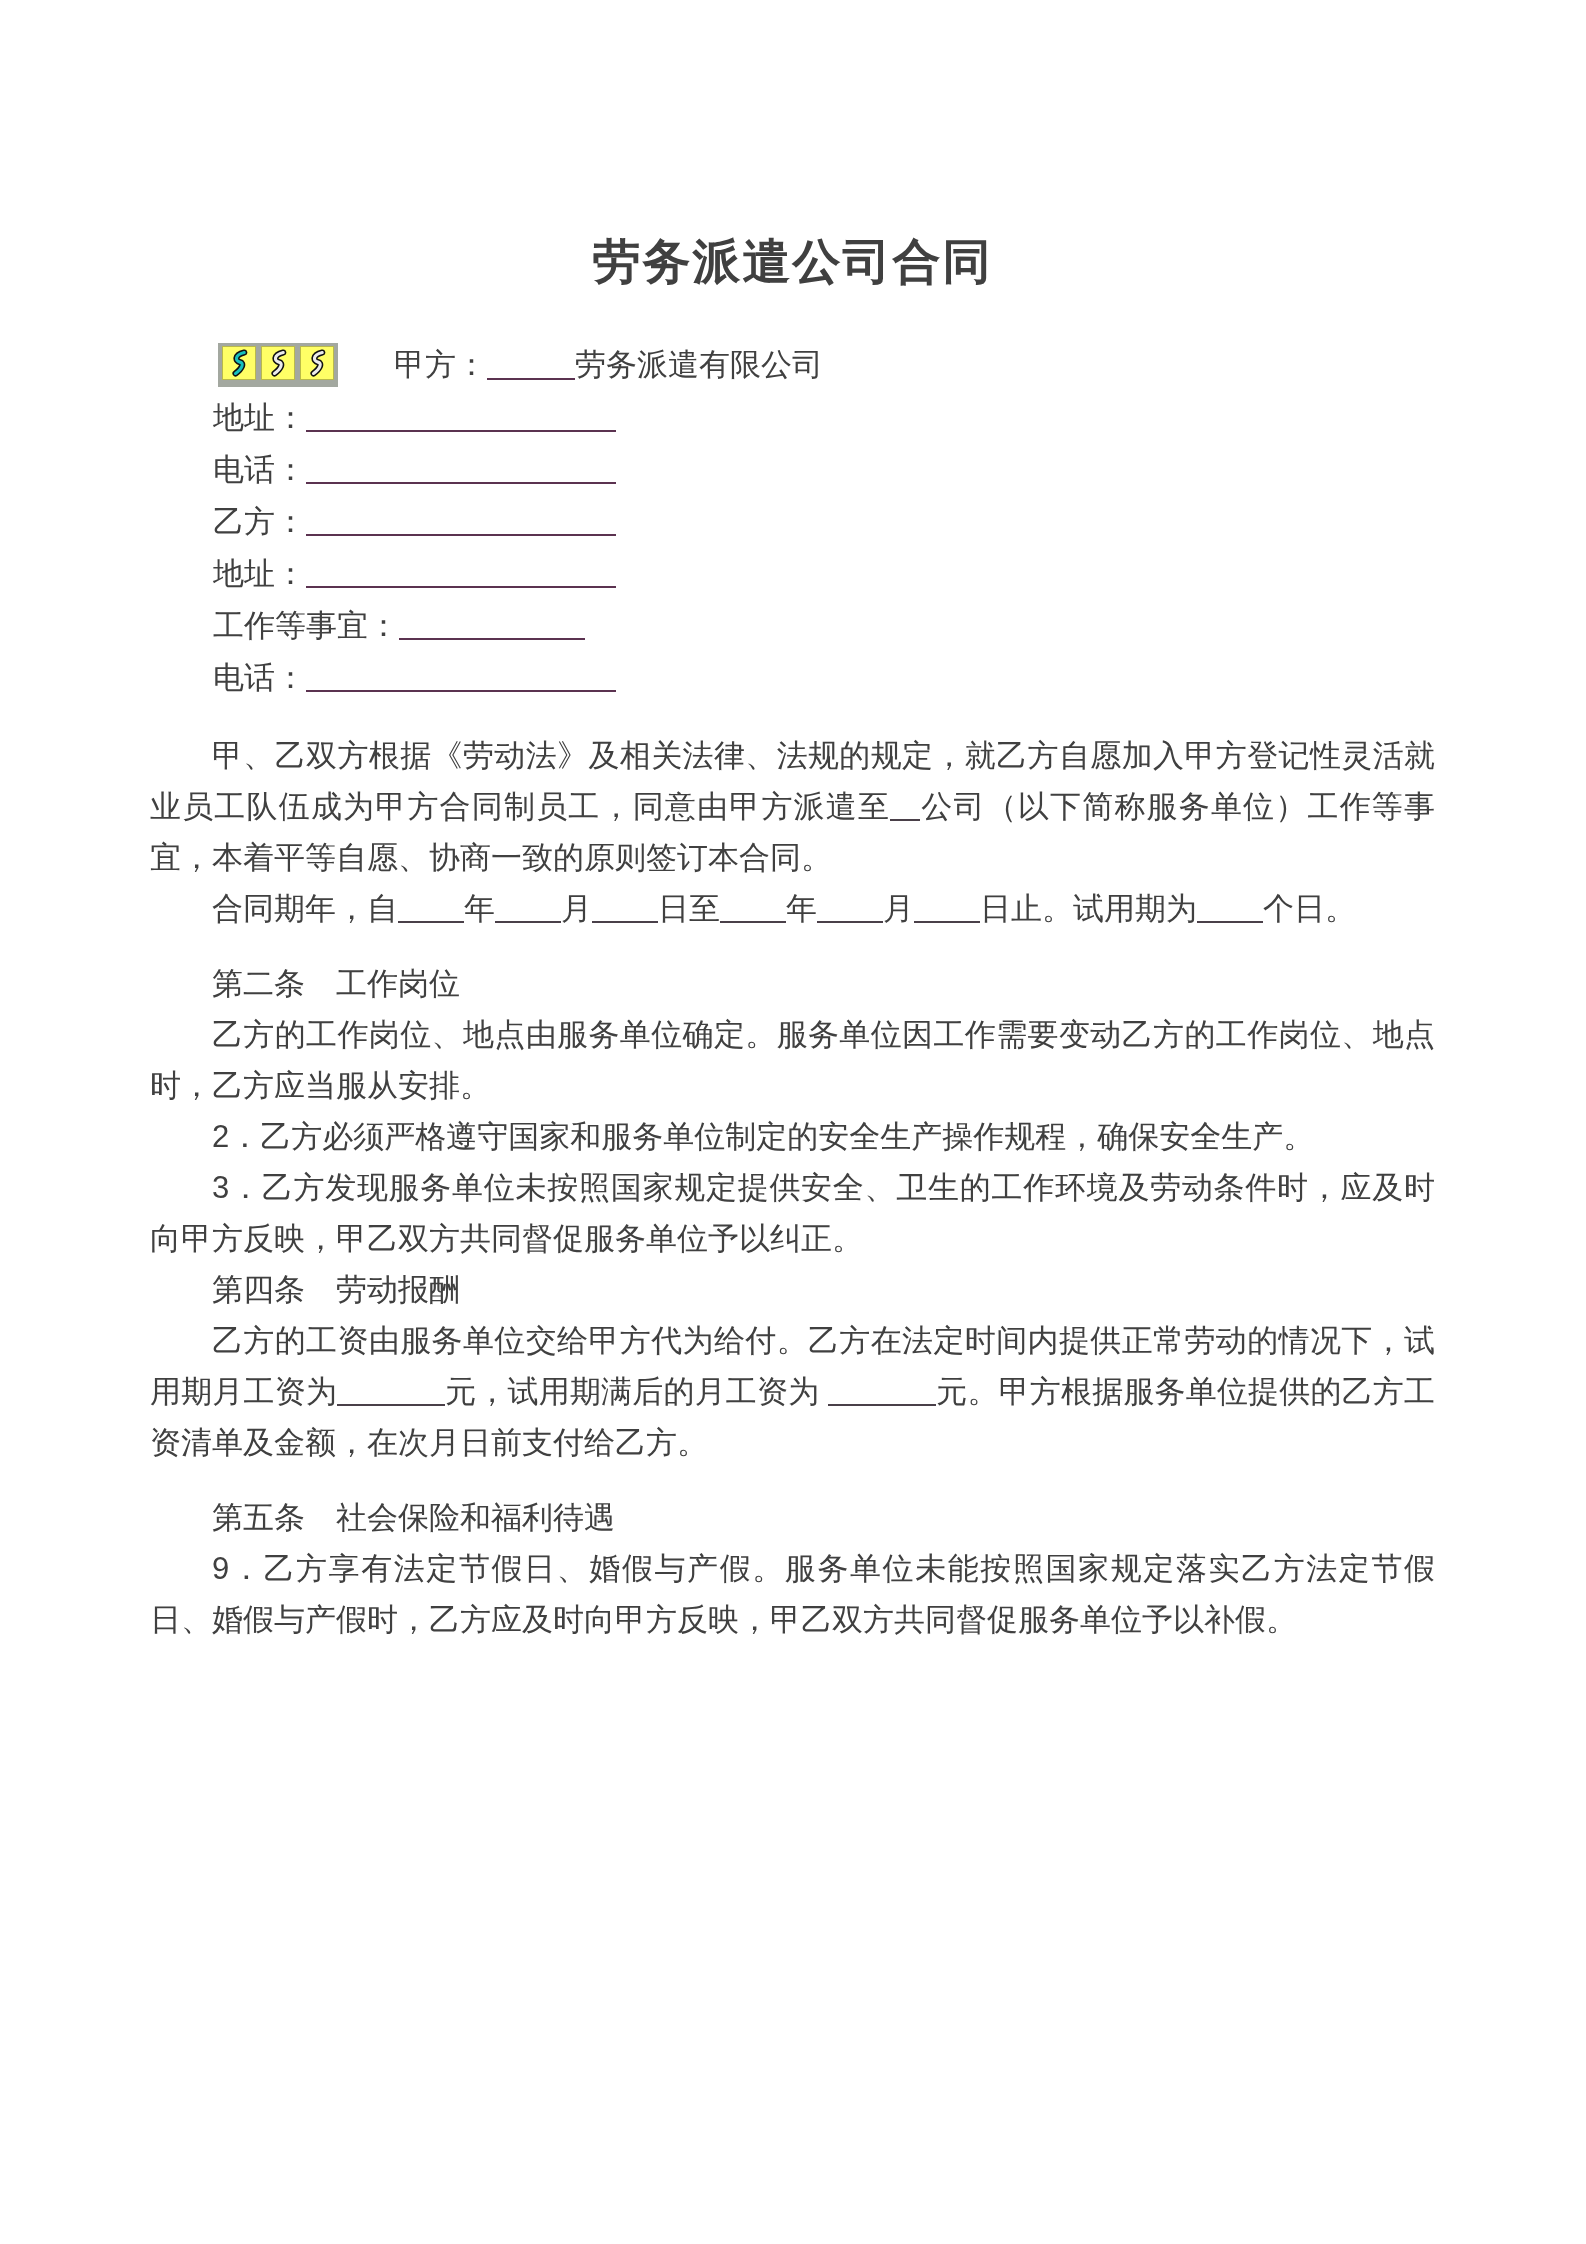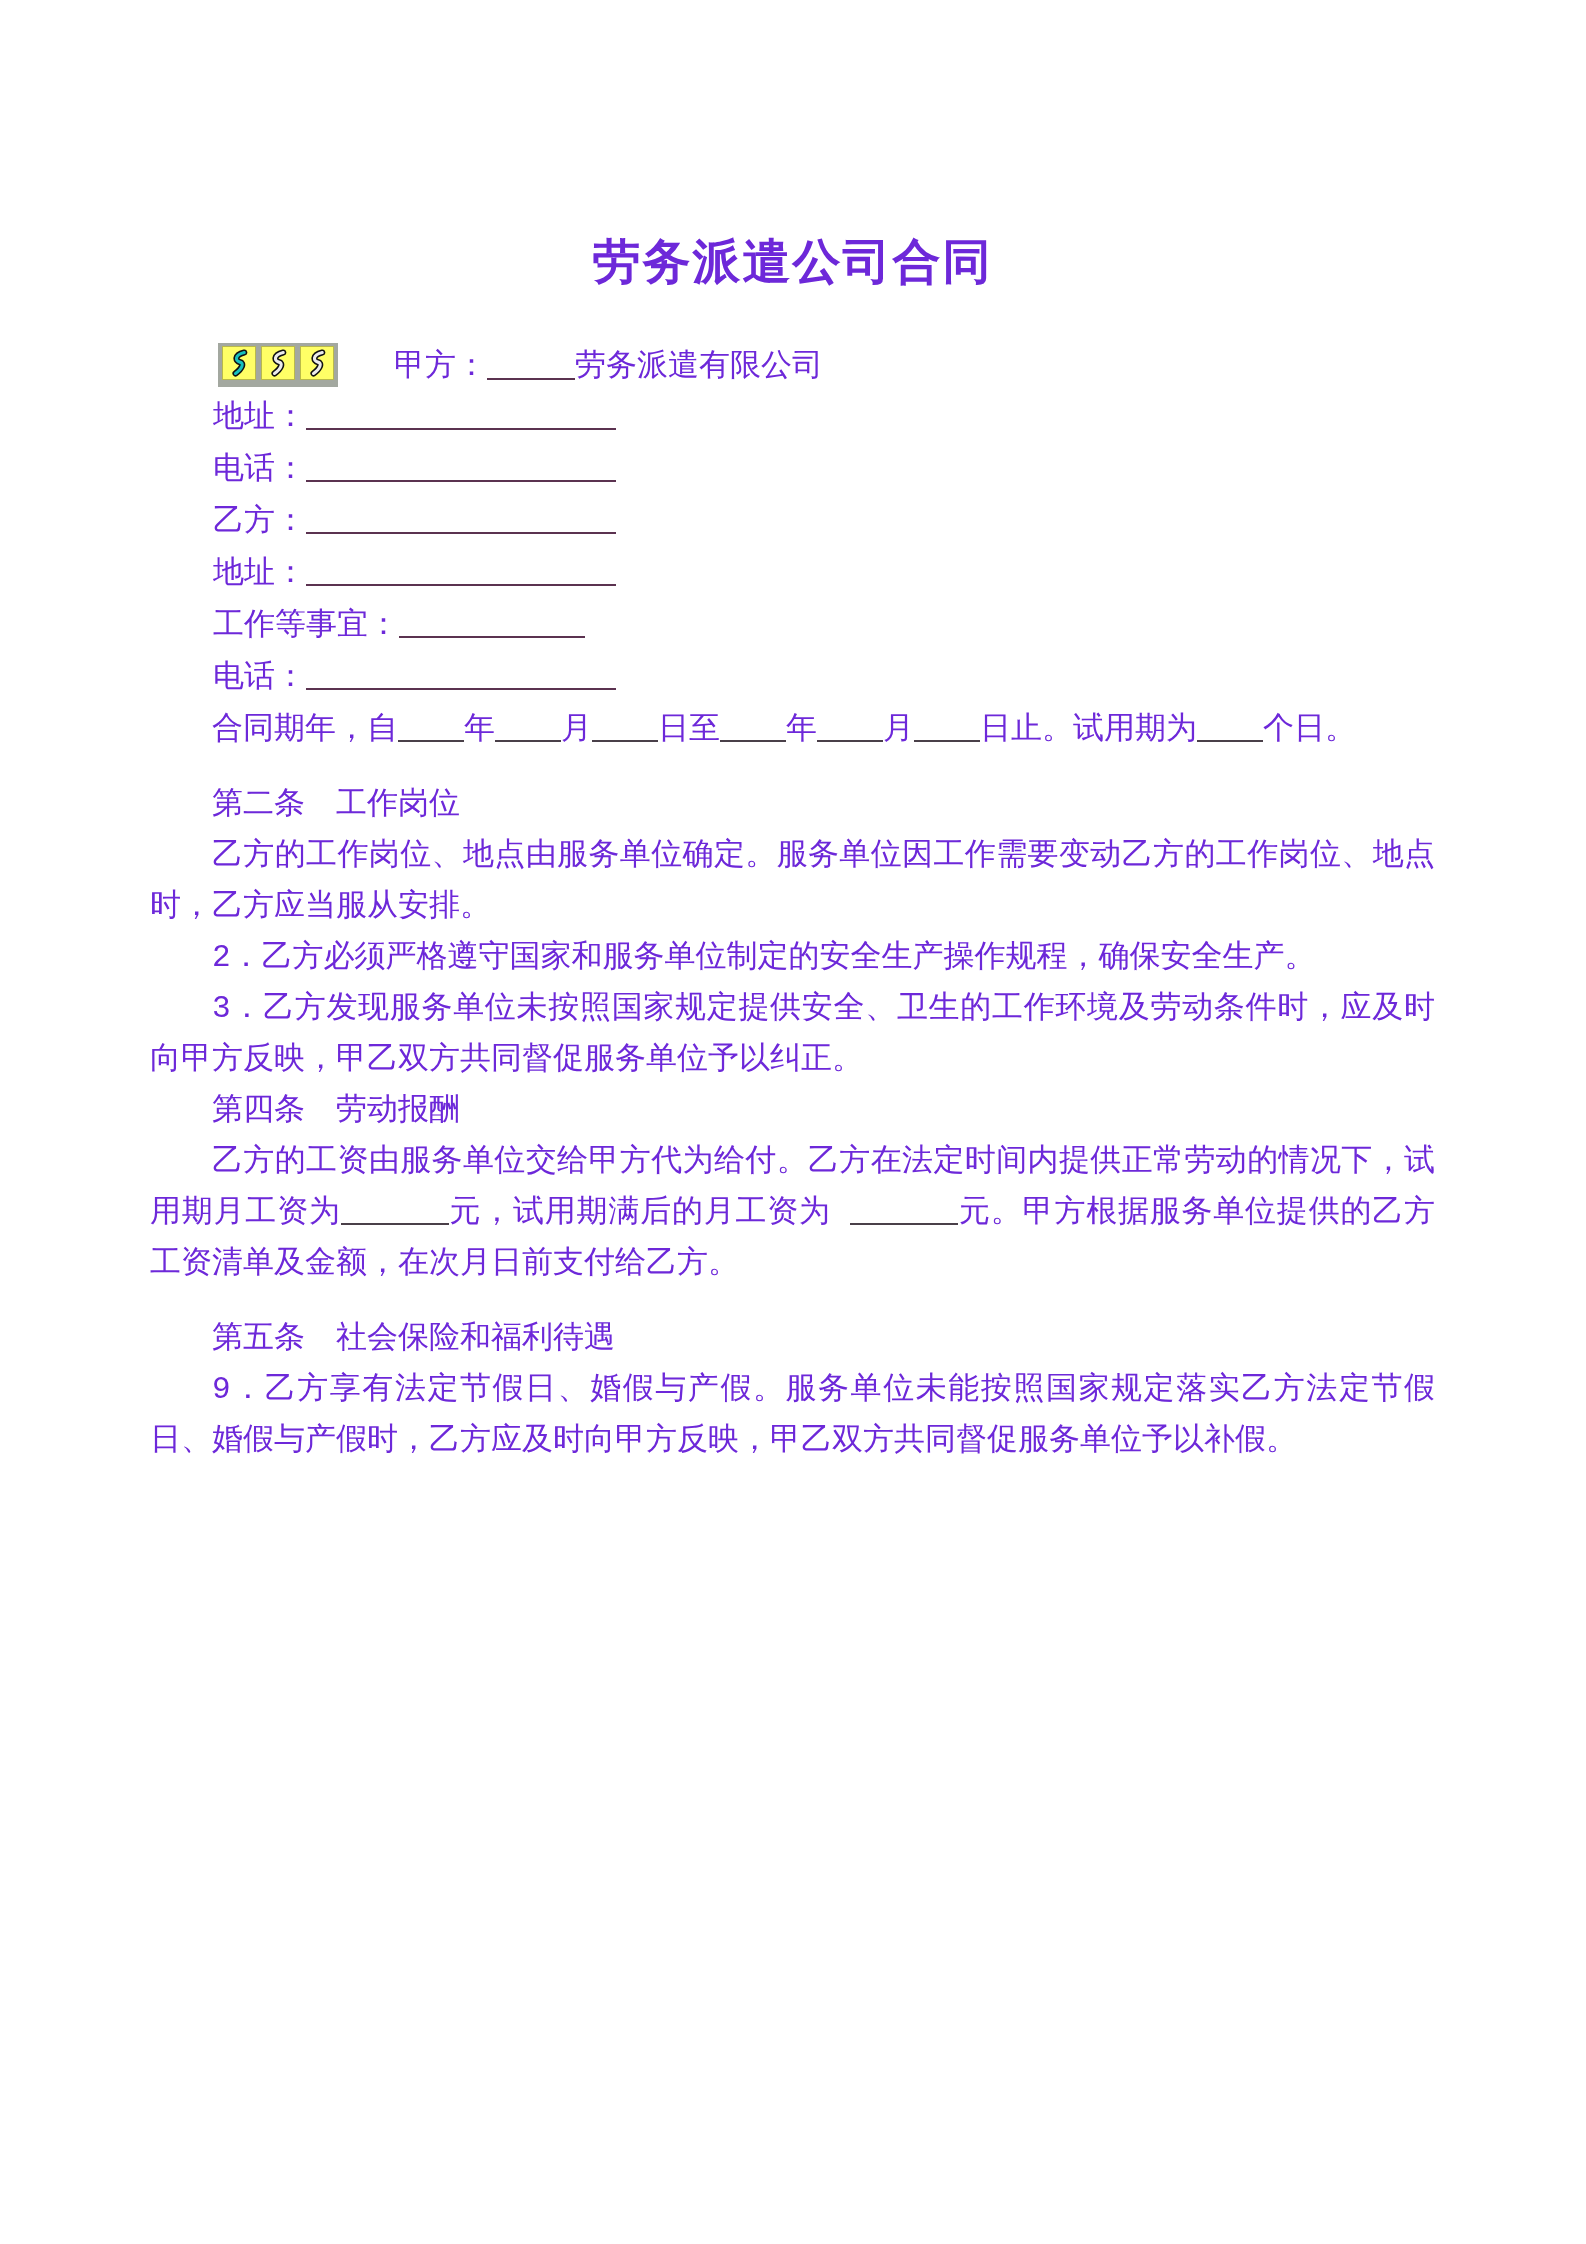--- a/index.html
+++ b/index.html
@@ -1,21 +1,21 @@
 <!DOCTYPE html>
 <html><head>
 <meta charset="utf-8">
 <style>
   * { margin:0; padding:0; box-sizing:border-box; }
   html,body { background:#ffffff; }
   .page {
     position:relative; width:1586px; height:1928px; margin:0 auto;
     background:#ffffff; overflow:hidden;
-    font-family:Liberation Mono, monospace;
-    color:#6d28d9; font-size:31px;
+    font-family:Liberation Sans, sans-serif;
+    color:#404040; font-size:31px;
   }
   .content { padding:0 151px 0 150px; }
   .doc-title {
     padding-top:230px; text-align:center;
     font-size:48px; font-weight:bold; letter-spacing:2px;
   }
   .party-block { margin-top:44px; }
   .first-row { margin-left:68px; display:flex; align-items:center; height:54px; white-space:nowrap; }
   .icon-strip {
     display:inline-flex; align-items:center;
@@ -73,20 +73,21 @@
       <div>
           <div class="field-row"><span>地址：</span><span class="blank field-blank" style="width: 310px;"></span></div>
           <div class="field-row"><span>电话：</span><span class="blank field-blank" style="width: 310px;"></span></div>
           <div class="field-row"><span>乙方：</span><span class="blank field-blank" style="width: 310px;"></span></div>
           <div class="field-row"><span>地址：</span><span class="blank field-blank" style="width: 310px;"></span></div>
           <div class="field-row"><span>工作等事宜：</span><span class="blank field-blank" style="width: 186px;"></span></div>
           <div class="field-row"><span>电话：</span><span class="blank field-blank" style="width: 310px;"></span></div>
         </div>
     </div>
 
+    <div class="para preamble"><span>甲、乙双方根据《劳动法》及相关法律、法规的规定，就乙方自愿加入甲方登记性灵活就业员工队伍成为甲方合同制员工，同意由甲方派遣至</span><span class="blank inline-blank" style="width: 30px;"></span><span>公司（以下简称服务单位）工作等事宜，本着平等自愿、协商一致的原则签订本合同。</span></div>
 
     <div>
         <div class="para"><span>合同期年，自</span><span class="blank inline-blank" style="width: 66px;"></span><span>年</span><span class="blank inline-blank" style="width: 66px;"></span><span>月</span><span class="blank inline-blank" style="width: 66px;"></span><span>日至</span><span class="blank inline-blank" style="width: 66px;"></span><span>年</span><span class="blank inline-blank" style="width: 66px;"></span><span>月</span><span class="blank inline-blank" style="width: 66px;"></span><span>日止。试用期为</span><span class="blank inline-blank" style="width: 66px;"></span><span>个日。</span></div>
         <div class="section-heading gap">第二条　工作岗位</div>
         <div class="para"><span>乙方的工作岗位、地点由服务单位确定。服务单位因工作需要变动乙方的工作岗位、地点时，乙方应当服从安排。</span></div>
         <div class="para"><span>2．乙方必须严格遵守国家和服务单位制定的安全生产操作规程，确保安全生产。</span></div>
         <div class="para"><span>3．乙方发现服务单位未按照国家规定提供安全、卫生的工作环境及劳动条件时，应及时向甲方反映，甲乙双方共同督促服务单位予以纠正。</span></div>
         <div class="section-heading">第四条　劳动报酬</div>
         <div class="para"><span>乙方的工资由服务单位交给甲方代为给付。乙方在法定时间内提供正常劳动的情况下，试用期月工资为</span><span class="blank inline-blank" style="width: 108px;"></span><span>元，试用期满后的月工资为 </span><span class="blank inline-blank" style="width: 108px;"></span><span>元。甲方根据服务单位提供的乙方工资清单及金额，在次月日前支付给乙方。</span></div>
         <div class="section-heading gap">第五条　社会保险和福利待遇</div>

